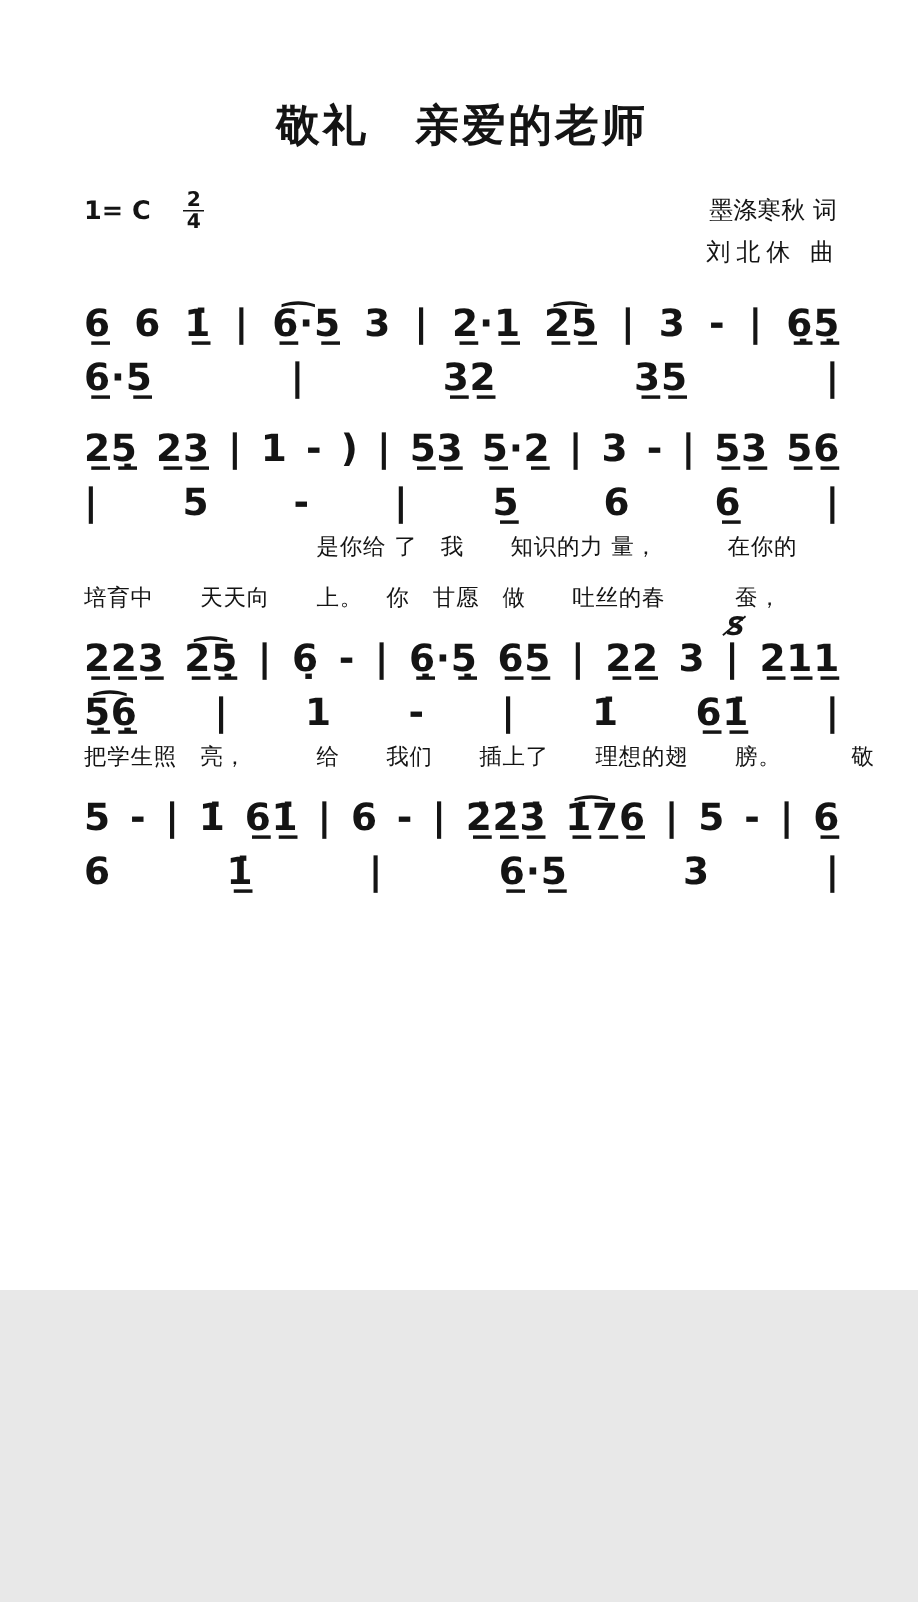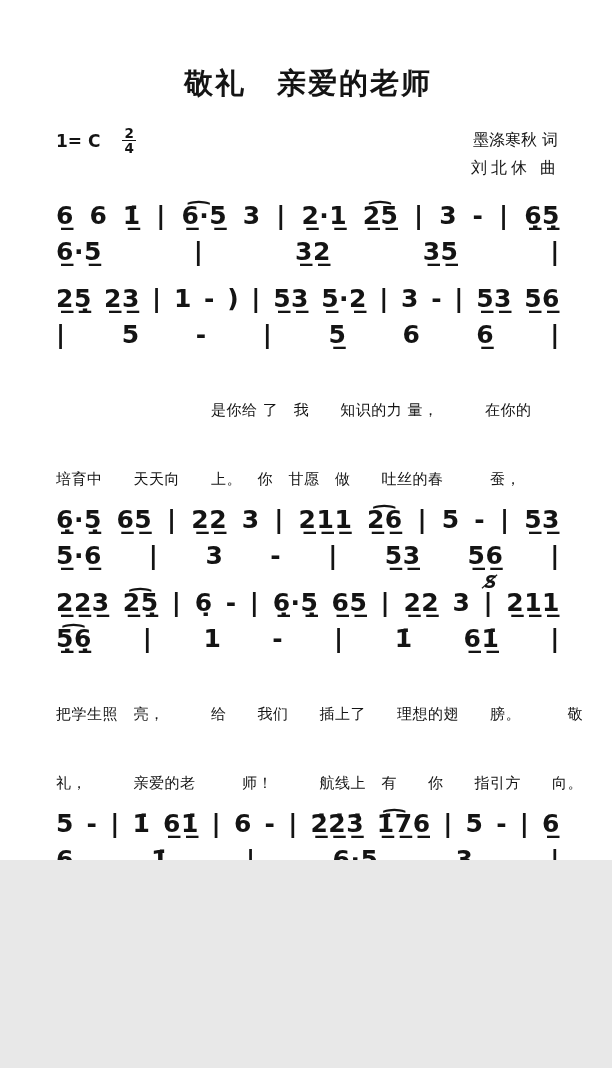--- a/index.html
+++ b/index.html
@@ -22,21 +22,20 @@
   .credits .composer { letter-spacing:4px; }
   .score { margin-top:16px; }
   .system { position:relative; margin-bottom:11px; }
   .notes {
     font-size:25px; font-weight:bold; letter-spacing:.5px; word-spacing:2px;
     line-height:36px; text-align:justify; text-align-last:justify;
   }
   .lyrics {
     font-size:15px; line-height:23px; letter-spacing:.5px; white-space:pre;
     position:relative;
-    margin-top:46px;
   }
   .mark { position:absolute; font-weight:bold; }
   .mark.segno { top:-13px; font-size:17px; font-style:italic; }
 </style>
 </head>
 <body>
 
 <div class="page">
   <div class="title">敬礼　亲爱的老师</div>
 
@@ -59,27 +58,25 @@
         <div class="notes">6̲ 6 1̲̇ | 6̲͡·5̲ 3 | 2̲·1̲ 2̲͡5̲ | 3 - | 6̲̣5̲̣ 6̲·5̲ | 3̲2̲ 3̲5̲ |</div>
       </div>
       <div class="system">
         <div class="notes">2̲5̲̣ 2̲3̲ | 1 - ) | 5̲3̲ 5̲·2̲ | 3 - | 5̲3̲ 5̲6̲ | 5 - | 5̲ 6 6̲ |</div>
         <div class="lyrics">　　　　　　　　　　是你给 了　我　　知识的力 量，　　　在你的</div>
       </div>
       <div class="system">
         <div class="lyrics">培育中　　天天向　　上。　你　甘愿　做　　吐丝的春　　　蚕，</div>
       </div>
       <div class="system">
-        <div class="notes">6̲̣·5̲̣ 6̲5̲ | 2̲2̲ 3 | 2̲1̲1̲ 2̲͡6̲ | 5 - | 5̲3̲ 5̲·6̲ | 3 - | 5̲3̲ 5̲6̲ |</div>
       </div>
       <div class="system">
         <div class="notes">2̲2̲3̲ 2̲͡5̲̣ | 6̣ - | 6̲̣·5̲̣ 6̲5̲ | 2̲2̲ 3 | 2̲1̲1̲ 5̲̣͡6̲̣ | 1 - | 1̇ 6̲1̲̇ |</div>
         <span class="mark segno" style="left: 85%;">S̸</span>
         <div class="lyrics">把学生照　亮，　　　给　　我们　　插上了　　理想的翅　　膀。　　　敬</div>
       </div>
       <div class="system">
-        <div class="lyrics">礼，　　　亲爱的老　　　师！　　　航线上　有　　你　　指引方　　向。</div>
       </div>
       <div class="system">
         <div class="notes">5 - | 1̇ 6̲1̲̇ | 6 - | 2̲̇2̲̇3̲̇ 1̲̇͡7̲6̲ | 5 - | 6̲ 6 1̲̇ | 6̲·5̲ 3 |</div>
       </div>
     </div>
 </div>
 
 </body></html>

